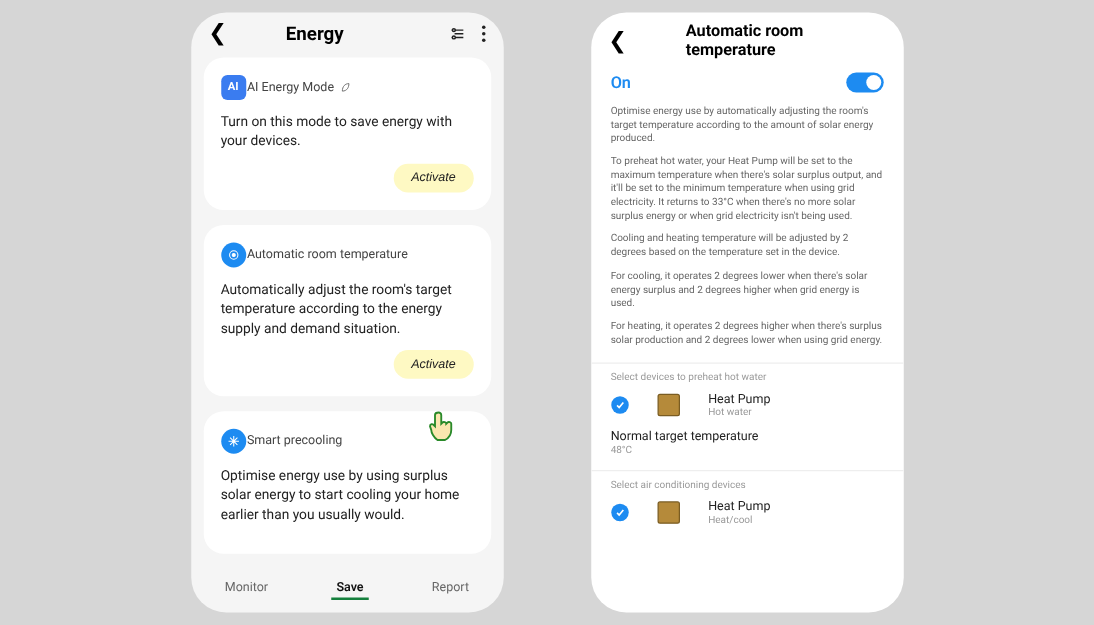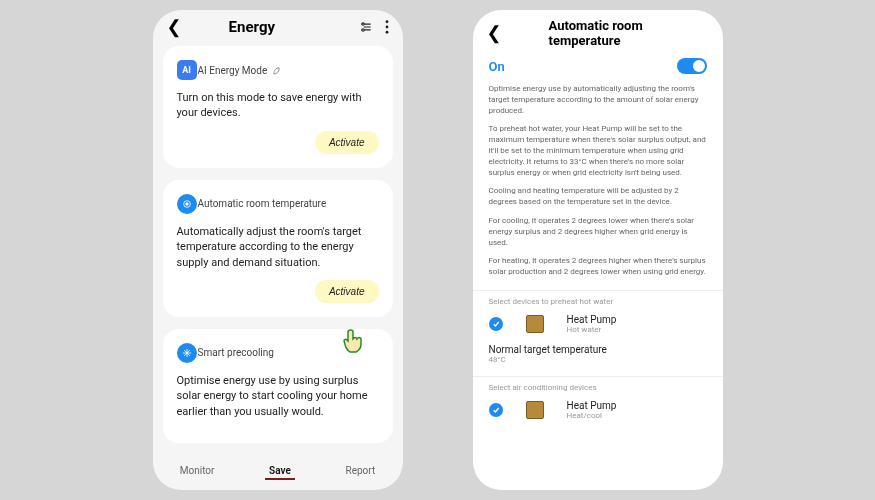--- a/index.html
+++ b/index.html
@@ -120,21 +120,21 @@
     padding: 8px 0 10px 0;
   }
   .tab {
     font-size: 10px;
     color: #666;
     padding: 2px 4px;
   }
   .tab.active {
     color: #111;
     font-weight: 600;
-    border-bottom: 2px solid #7f1d1d;
+    border-bottom: 2px solid #15803d;
   }
   .cursor {
     position: absolute;
     top: 318px;
     left: 190px;
     pointer-events: none;
     z-index: 10;
   }
   
   .on-bar {

